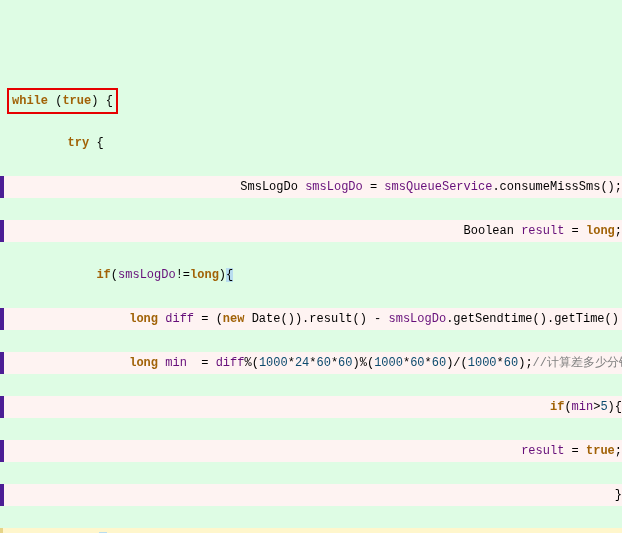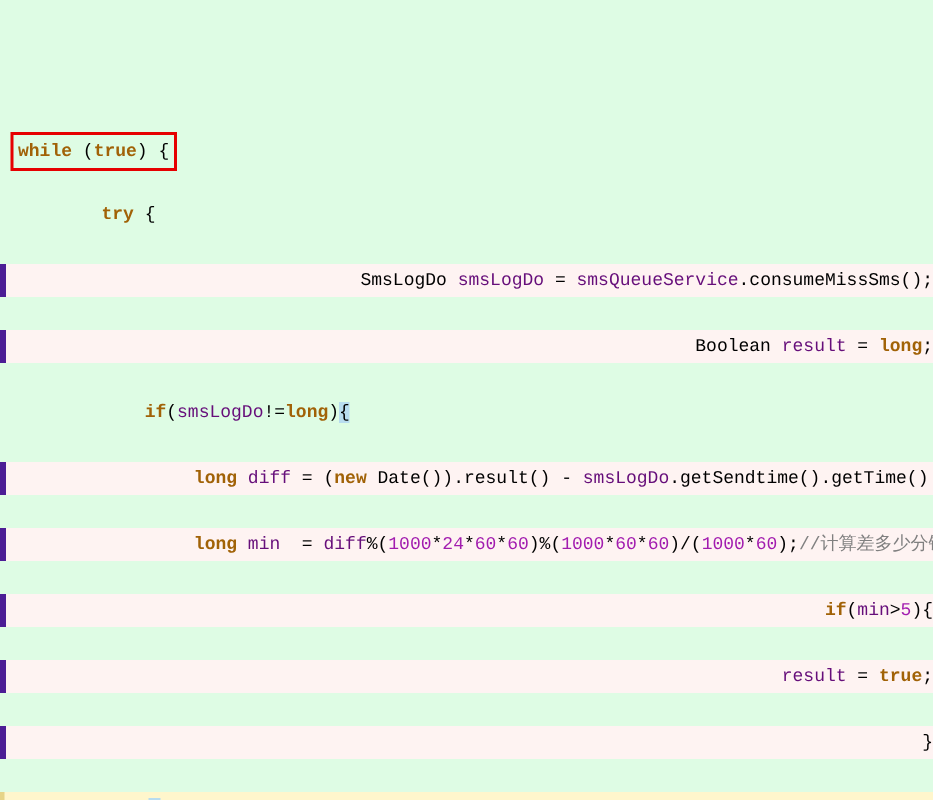--- a/index.html
+++ b/index.html
@@ -30,21 +30,21 @@
     border-left: 3px solid #e6d488;
   }
   .redbox {
     border: 2px solid #e60000;
     display: inline-block;
     padding: 0 3px;
     margin-left: -3px;
   }
   .kw { color: #a16207; font-weight: bold; }
   .var { color: #660e7a; }
-  .num { color: #a21caf; }
+  .num { color: #0c4a6e; }
   .cmt-text { color: #808080; }
   .hl { background: #b8dcef; }
 </style>
 </head>
 <body>
 
 
 
 <div class="line"><span class="redbox"><span class="kw">while</span><span> (</span><span class="kw">true</span><span>) </span><span>{</span></span></div>
 <div class="line">        <span class="kw">try</span> <span>{</span></div>

